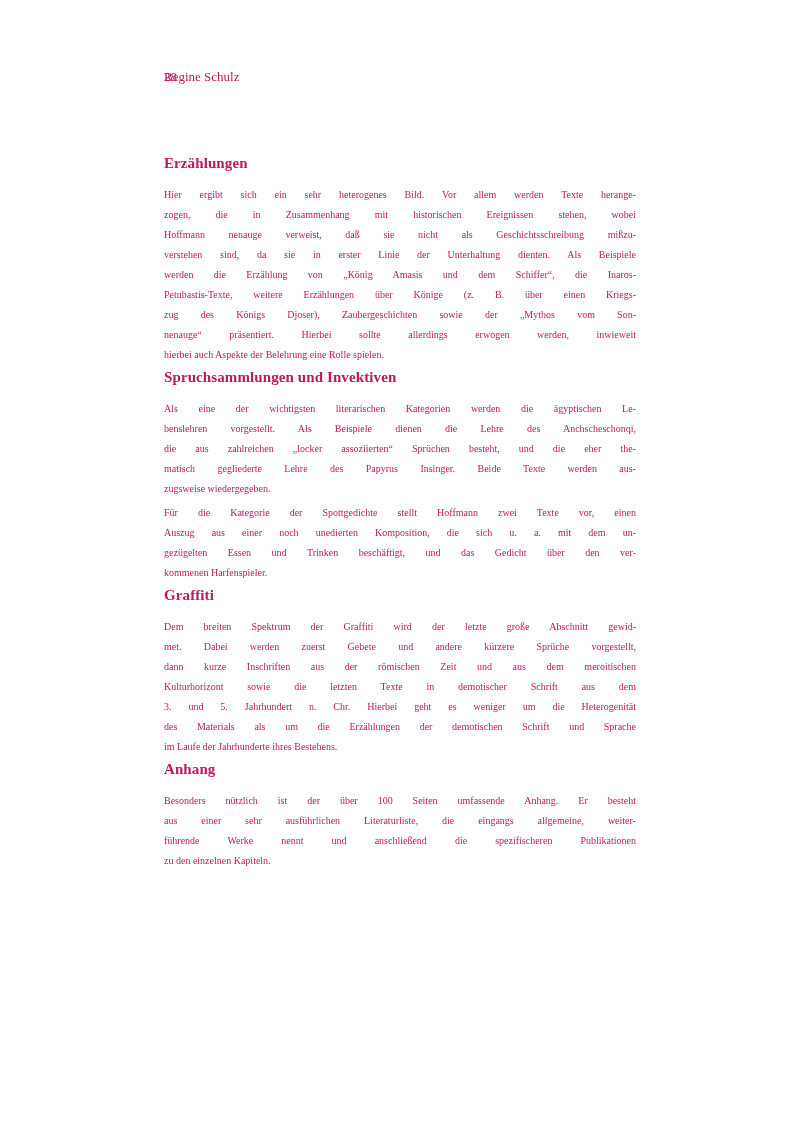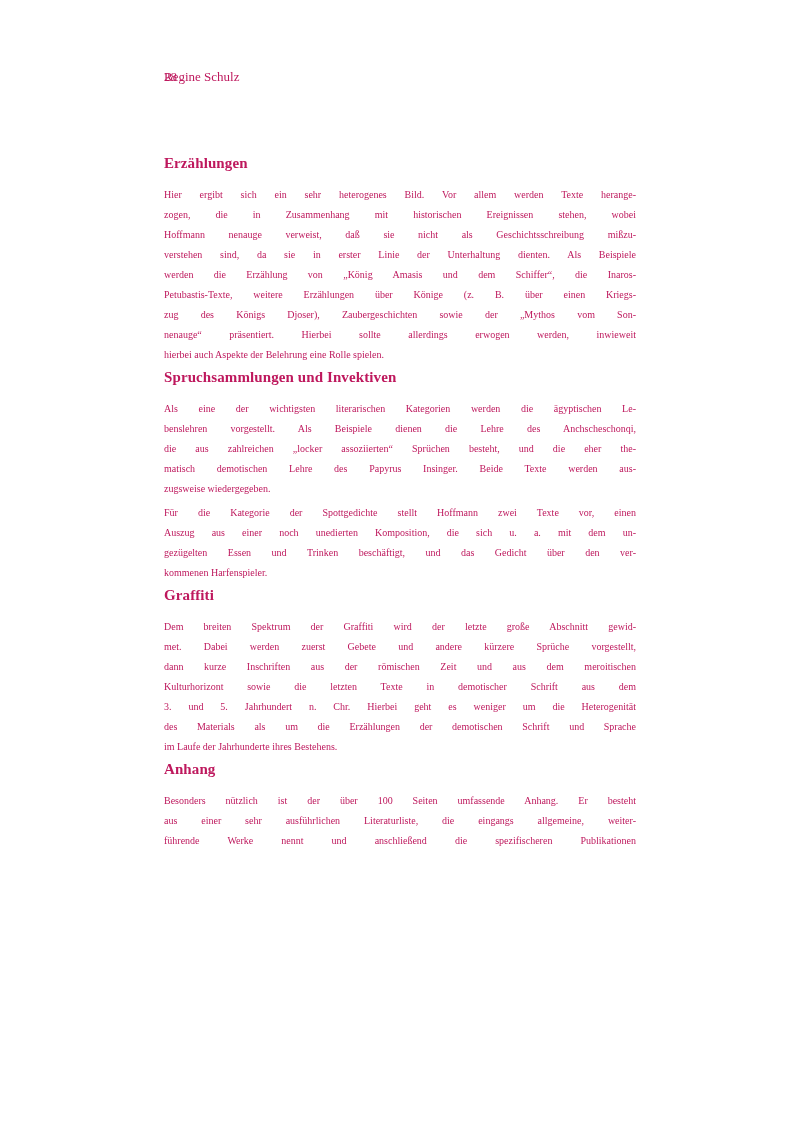--- a/index.html
+++ b/index.html
@@ -53,21 +53,21 @@
         <div class="ln">Petubastis-Texte, weitere Erzählungen über Könige (z. B. über einen Kriegs-</div>
         <div class="ln">zug des Königs Djoser), Zaubergeschichten sowie der „Mythos vom Son-</div>
         <div class="ln">nenauge“ präsentiert. Hierbei sollte allerdings erwogen werden, inwieweit</div>
         <div class="ln last">hierbei auch Aspekte der Belehrung eine Rolle spielen.</div>
       </div>
       <h2 class="sec-heading">Spruchsammlungen und Invektiven</h2>
       <div class="para">
         <div class="ln">Als eine der wichtigsten literarischen Kategorien werden die ägyptischen Le-</div>
         <div class="ln">benslehren vorgestellt. Als Beispiele dienen die Lehre des Anchscheschonqi,</div>
         <div class="ln">die aus zahlreichen „locker assoziierten“ Sprüchen besteht, und die eher the-</div>
-        <div class="ln">matisch demotischen Lehre des Papyrus Insinger. Beide Texte werden aus-</div>
+        <div class="ln">matisch gegliederte Lehre des Papyrus Insinger. Beide Texte werden aus-</div>
         <div class="ln last">zugsweise wiedergegeben.</div>
       </div>
       <div class="para">
         <div class="ln">Für die Kategorie der Spottgedichte stellt Hoffmann zwei Texte vor, einen</div>
         <div class="ln">Auszug aus einer noch unedierten Komposition, die sich u. a. mit dem un-</div>
         <div class="ln">gezügelten Essen und Trinken beschäftigt, und das Gedicht über den ver-</div>
         <div class="ln last">kommenen Harfenspieler.</div>
       </div>
       <h2 class="sec-heading">Graffiti</h2>
       <div class="para">
@@ -77,15 +77,16 @@
         <div class="ln">Kulturhorizont sowie die letzten Texte in demotischer Schrift aus dem</div>
         <div class="ln">3. und 5. Jahrhundert n. Chr. Hierbei geht es weniger um die Heterogenität</div>
         <div class="ln">des Materials als um die Erzählungen der demotischen Schrift und Sprache</div>
         <div class="ln last">im Laufe der Jahrhunderte ihres Bestehens.</div>
       </div>
       <h2 class="sec-heading">Anhang</h2>
       <div class="para">
         <div class="ln">Besonders nützlich ist der über 100 Seiten umfassende Anhang. Er besteht</div>
         <div class="ln">aus einer sehr ausführlichen Literaturliste, die eingangs allgemeine, weiter-</div>
         <div class="ln">führende Werke nennt und anschließend die spezifischeren Publikationen</div>
+        <div class="ln last">zu den einzelnen Kapiteln.</div>
       </div>
     </main>
 </div>
 
 </body></html>

